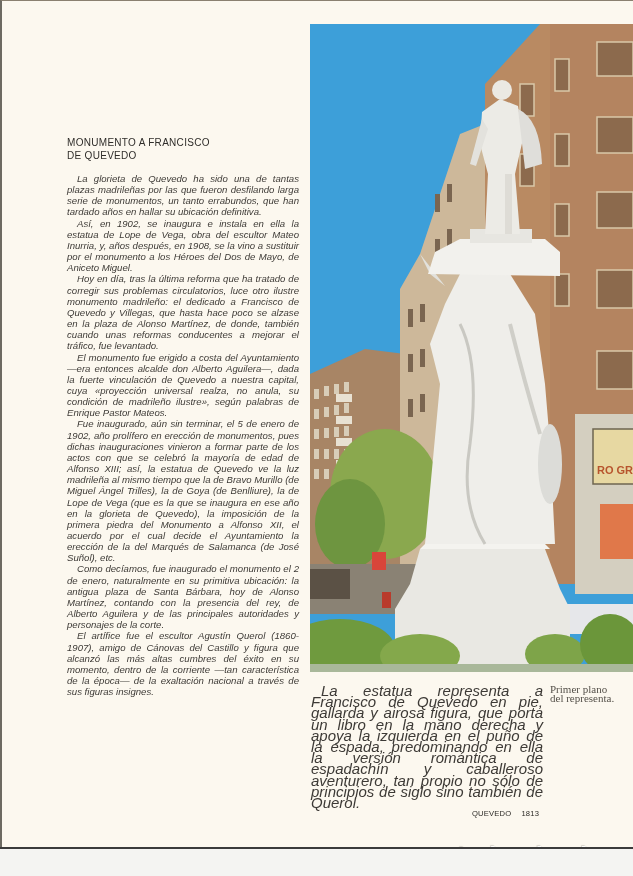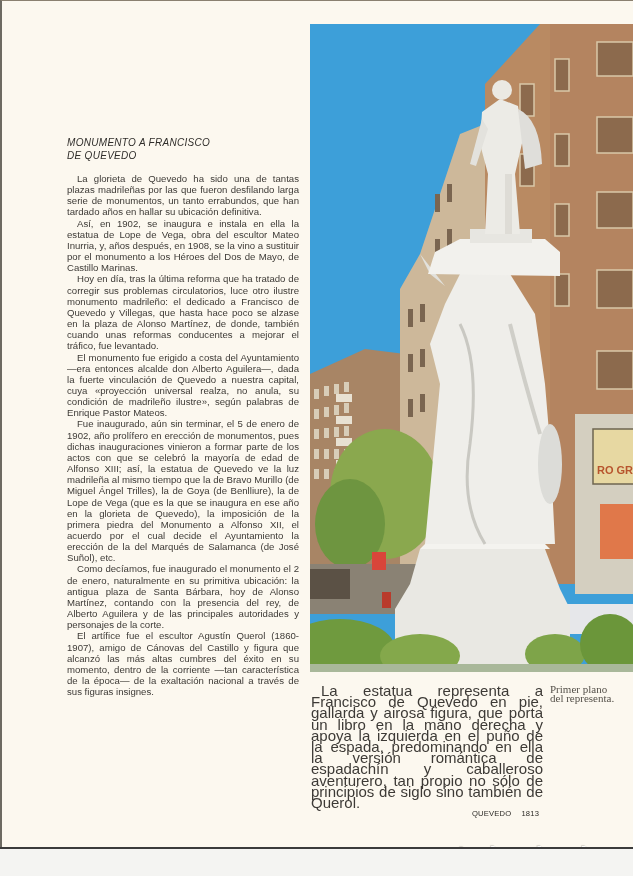--- a/index.html
+++ b/index.html
@@ -23,23 +23,22 @@
   }
   .left-col {
     position: absolute; left: 65px; top: 135px; width: 232px;
     font-size: 9.6px; line-height: 11.15px; text-align: justify;
     color: #3d3a36;
   }
   .heading {
     font-size: 10px; line-height: 13px; letter-spacing: 0.3px;
     text-transform: uppercase; margin: 0 0 11px 0; font-weight: normal;
     color: #2f2d2a;
-    font-style: italic;
-  }
-  .left-col p, .right-col p { margin: 0; text-indent: 10px; }
+  }
+  .left-col p, .right-col p { margin: 0; text-indent: 10px; font-style: italic; }
   .right-col {
     position: absolute; left: 309px; top: 684px; width: 232px;
     font-size: 15px; line-height: 11.2px; text-align: justify;
     color: #3d3a36;
   }
   .caption {
     position: absolute; left: 548px; top: 684px; width: 72px;
     font-family: Liberation Serif, serif;
     font-size: 11px; line-height: 9px; color: #55514a;
   }
@@ -67,21 +66,21 @@
 <body>
 
 <div class="page">
 
   <div class="left-col">
     <h2 class="heading">
       <span>Monumento a Francisco</span><br>
       <span>de Quevedo</span>
     </h2>
     <p>La glorieta de Quevedo ha sido una de tantas plazas madrileñas por las que fueron desfilando larga serie de monumentos, un tanto errabundos, que han tardado años en hallar su ubicación definitiva.</p>
-    <p>Así, en 1902, se inaugura e instala en ella la estatua de Lope de Vega, obra del escultor Mateo Inurria, y, años después, en 1908, se la vino a sustituir por el monumento a los Héroes del Dos de Mayo, de Castillo Marinas.</p>
+    <p>Así, en 1902, se inaugura e instala en ella la estatua de Lope de Vega, obra del escultor Mateo Inurria, y, años después, en 1908, se la vino a sustituir por el monumento a los Héroes del Dos de Mayo, de Aniceto Miguel.</p>
     <p>Hoy en día, tras la última reforma que ha tratado de corregir sus problemas circulatorios, luce otro ilustre monumento madrileño: el dedicado a Francisco de Quevedo y Villegas, que hasta hace poco se alzase en la plaza de Alonso Martínez, de donde, también cuando unas reformas conducentes a mejorar el tráfico, fue levantado.</p>
     <p>El monumento fue erigido a costa del Ayuntamiento —era entonces alcalde don Alberto Aguilera—, dada la fuerte vinculación de Quevedo a nuestra capital, cuya «proyección universal realza, no anula, su condición de madrileño ilustre», según palabras de Enrique Pastor Mateos.</p>
     <p>Fue inaugurado, aún sin terminar, el 5 de enero de 1902, año prolífero en erección de monumentos, pues dichas inauguraciones vinieron a formar parte de los actos con que se celebró la mayoría de edad de Alfonso XIII; así, la estatua de Quevedo ve la luz madrileña al mismo tiempo que la de Bravo Murillo (de Miguel Ángel Trilles), la de Goya (de Benlliure), la de Lope de Vega (que es la que se inaugura en ese año en la glorieta de Quevedo), la imposición de la primera piedra del Monumento a Alfonso XII, el acuerdo por el cual decide el Ayuntamiento la erección de la del Marqués de Salamanca (de José Suñol), etc.</p>
     <p>Como decíamos, fue inaugurado el monumento el 2 de enero, naturalmente en su primitiva ubicación: la antigua plaza de Santa Bárbara, hoy de Alonso Martínez, contando con la presencia del rey, de Alberto Aguilera y de las principales autoridades y personajes de la corte.</p>
     <p>El artífice fue el escultor Agustín Querol (1860-1907), amigo de Cánovas del Castillo y figura que alcanzó las más altas cumbres del éxito en su momento, dentro de la corriente —tan característica de la época— de la exaltación nacional a través de sus figuras insignes.</p>
   </div>
 
   <div class="photo">
     <svg width="325" height="648" viewBox="0 0 325 648" xmlns="http://www.w3.org/2000/svg">
 

